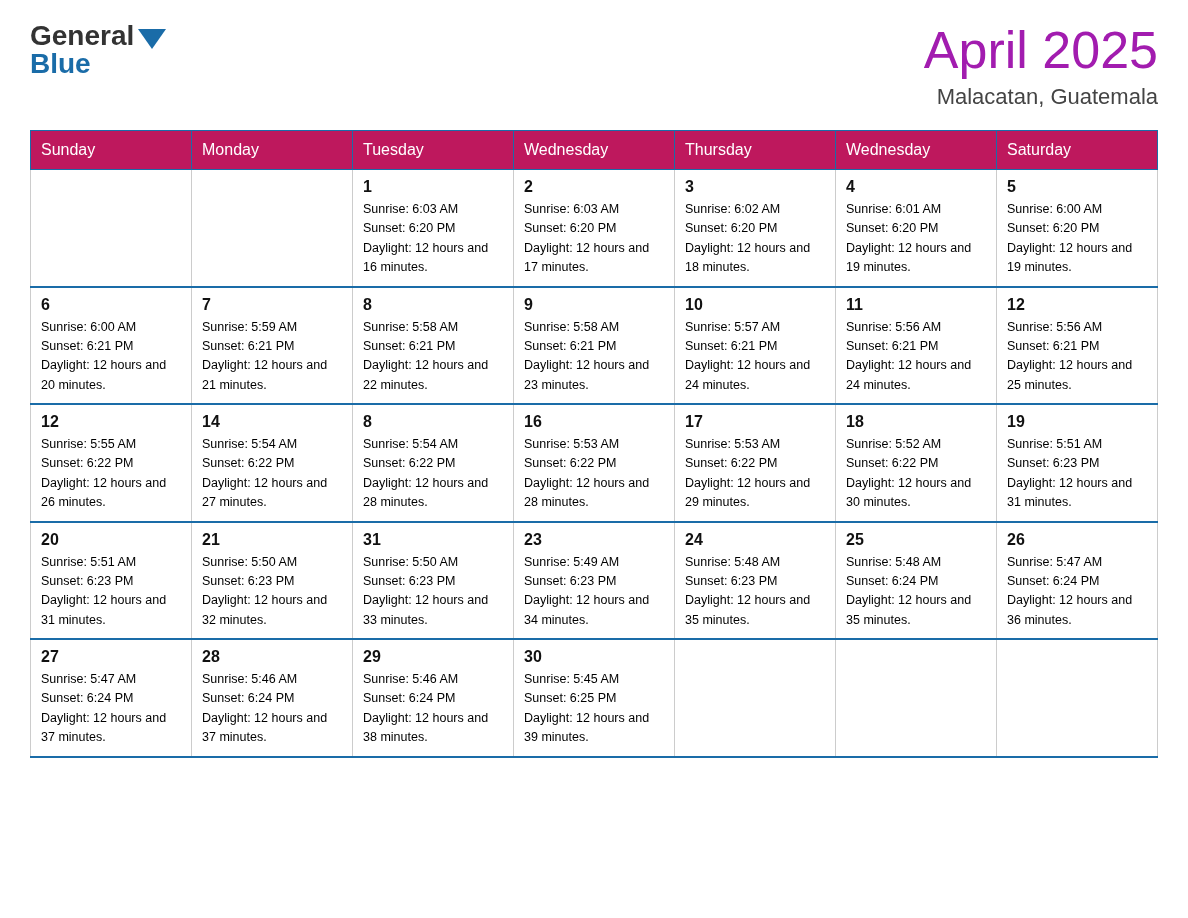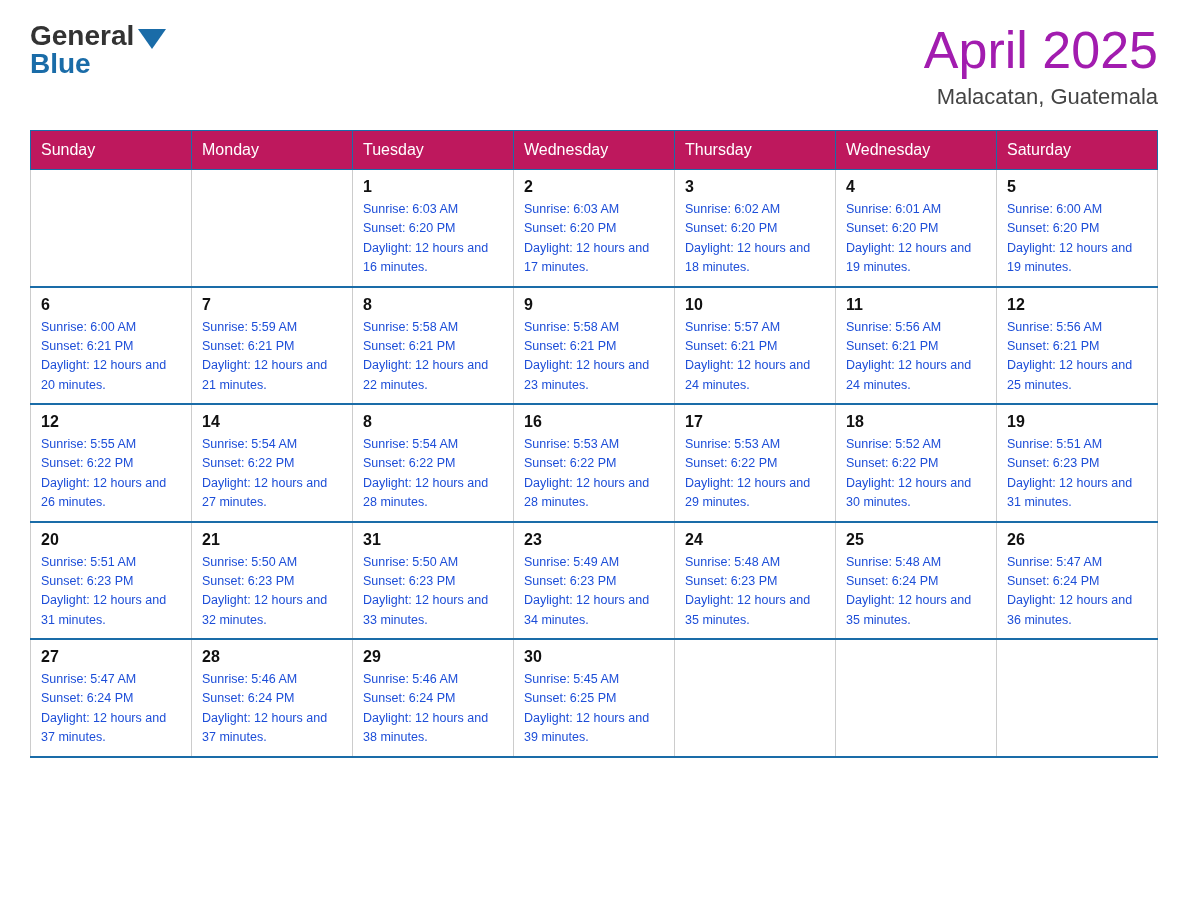--- a/index.html
+++ b/index.html
@@ -82,21 +82,21 @@
       border-bottom: 2px solid #1a6ca8;
     }
     .day-number {
       font-size: 16px;
       color: #111;
       font-weight: bold;
       margin-bottom: 4px;
     }
     .day-info {
       font-size: 12.5px;
-      color: #1d4ed8;
+      color: #000000;
       line-height: 1.55;
     }
     .empty-cell {
       background: #fff;
     }
   </style>
 </head>
 <body>
 
 <div class="header">

